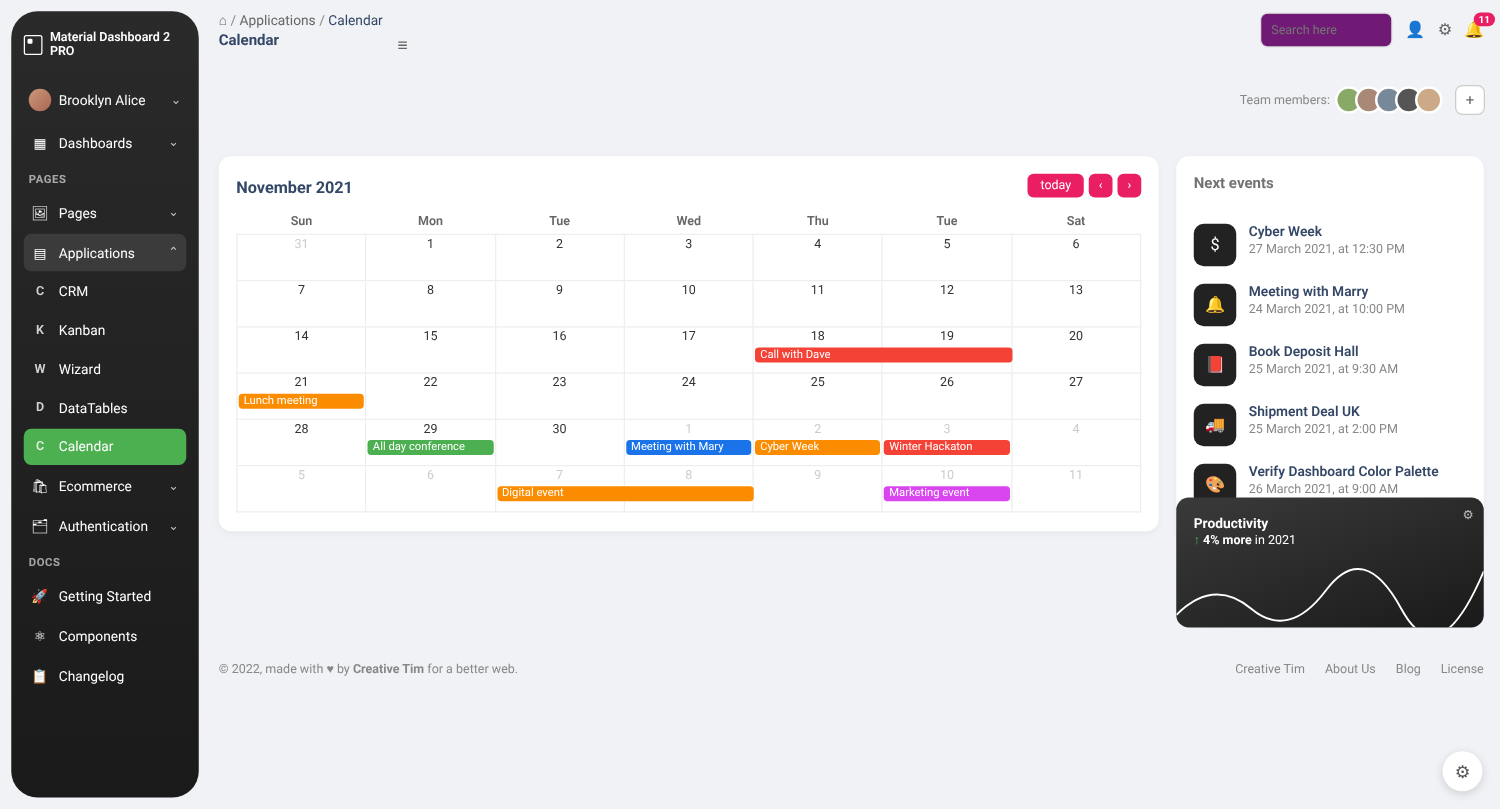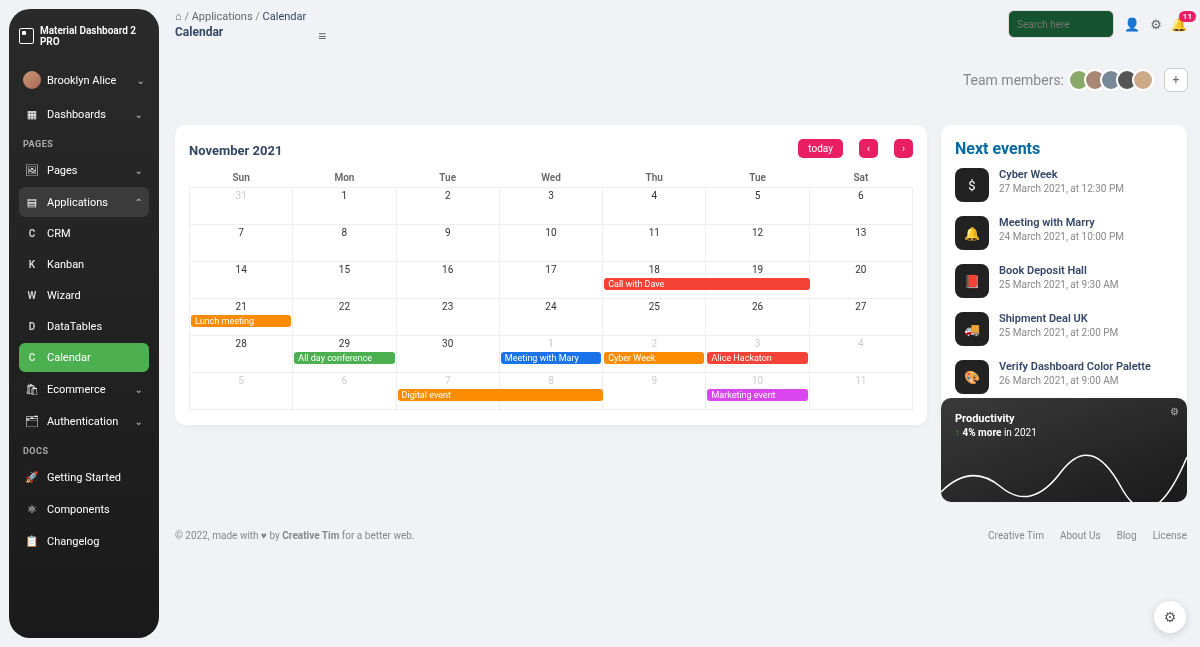--- a/index.html
+++ b/index.html
@@ -16,47 +16,47 @@
 .nav-item.active{background:#4caf50}
 .nav-icon{width:14px;height:14px;display:flex;align-items:center;justify-content:center;font-size:11px}
 .nav-letter{width:14px;text-align:center;font-weight:600;font-size:10px;opacity:.8}
 .section-label{font-size:9px;font-weight:700;opacity:.6;padding:8px 4px 4px;letter-spacing:.5px}
 .main{position:absolute;left:175px;top:10px;right:12px}
 .breadcrumb{font-size:11px;color:#888}
 .breadcrumb span{color:#666}
 .page-title{font-size:12px;font-weight:700;color:#344767;margin-top:2px}
 .burger{position:absolute;left:143px;top:18px;font-size:14px;color:#666;cursor:pointer}
 .topbar{position:absolute;right:0;top:0;display:flex;align-items:center;gap:10px}
-.search{width:106px;height:28px;border:1px solid #ddd;border-radius:6px;padding:0 8px;font-size:10px;color:#999;background:#14532d}
+.search{width:106px;height:28px;border:1px solid #ddd;border-radius:6px;padding:0 8px;font-size:10px;color:#999;background:#701a75}
 .top-icon{font-size:13px;color:#666;cursor:pointer;position:relative}
 .badge{position:absolute;top:-6px;right:-8px;background:#e91e63;color:#fff;font-size:8px;font-weight:700;border-radius:8px;padding:1px 4px}
 .team-row{position:absolute;right:0;top:58px;display:flex;align-items:center;gap:10px}
-.team-label{font-size:14px;color:#888}
+.team-label{font-size:10px;color:#888}
 .team-avatars{display:flex}
 .team-avatars .av{width:22px;height:22px;border-radius:50%;border:2px solid #fff;margin-left:-6px}
 .add-btn{width:24px;height:24px;border:1px solid #ccc;border-radius:6px;background:#fff;font-size:12px;color:#666;cursor:pointer}
 .cal-card{position:absolute;left:0;top:115px;width:752px;height:300px;background:#fff;border-radius:10px;padding:14px;box-shadow:0 2px 6px rgba(0,0,0,.04)}
 .cal-head{display:flex;align-items:flex-end;justify-content:space-between;margin-bottom:10px}
 .cal-title{font-size:13px;font-weight:700;color:#344767}
-.cal-nav{display:flex;gap:16px}
+.cal-nav{display:flex;gap:4px}
 .cal-btn{background:#e91e63;color:#fff;border:none;border-radius:5px;padding:4px 10px;font-size:10px;cursor:pointer}
 .cal-btn.arrow{padding:4px 8px}
 .cal-grid{width:100%;border-collapse:collapse}
 .cal-grid th{font-size:10px;font-weight:600;color:#666;padding:4px;text-align:center}
 .cal-grid td{border:1px solid #eee;width:14.28%;height:37px;vertical-align:top;position:relative;font-size:10px}
 .day-num{text-align:center;font-size:10px;color:#333;padding:2px}
 .day-num.muted{color:#ccc}
 .event{font-size:9px;color:#fff;padding:1px 4px;border-radius:3px;margin:1px;white-space:nowrap;overflow:hidden}
 .ev-green{background:#4caf50}
 .ev-red{background:#f44336}
 .ev-orange{background:#fb8c00}
 .ev-blue{background:#1a73e8}
 .ev-pink{background:#d946ef}
 .events-card{position:absolute;left:766px;top:115px;width:246px;background:#fff;border-radius:10px;padding:14px;box-shadow:0 2px 6px rgba(0,0,0,.04)}
-.events-title{font-size:16px;font-weight:700;color:#0369a1;margin-bottom:10px}
+.events-title{font-size:12px;font-weight:700;color:#737373;margin-bottom:26px}
 .ev-row{display:flex;gap:10px;margin-bottom:14px}
 .ev-icon{width:34px;height:34px;background:#222;border-radius:8px;color:#fff;display:flex;align-items:center;justify-content:center;font-size:13px;flex-shrink:0}
 .ev-name{font-size:11px;font-weight:600;color:#344767}
 .ev-date{font-size:10px;color:#888;margin-top:2px}
 .prod-card{position:absolute;left:766px;top:388px;width:246px;height:104px;background:linear-gradient(160deg,#3a3a3a,#1a1a1a);border-radius:10px;padding:14px;color:#fff;overflow:hidden}
 .prod-title{font-size:11px;font-weight:700}
 .prod-sub{font-size:10px;margin-top:2px}
 .prod-sub .up{color:#4caf50}
 .gear-card{position:absolute;right:8px;top:8px;color:#bbb;font-size:10px;cursor:pointer}
 .wave{position:absolute;bottom:0;left:0;width:100%;height:50px}
@@ -297,21 +297,21 @@
             <td>
               <div class="day-num muted">1</div>
               <div class="event ev-blue">Meeting with Mary</div>
             </td>
             <td>
               <div class="day-num muted">2</div>
               <div class="event ev-orange">Cyber Week</div>
             </td>
             <td>
               <div class="day-num muted">3</div>
-              <div class="event ev-red">Alice Hackaton</div>
+              <div class="event ev-red">Winter Hackaton</div>
             </td>
             <td>
               <div class="day-num muted">4</div>
             </td>
           </tr>
           <tr>
             <td>
               <div class="day-num muted">5</div>
             </td>
             <td>

